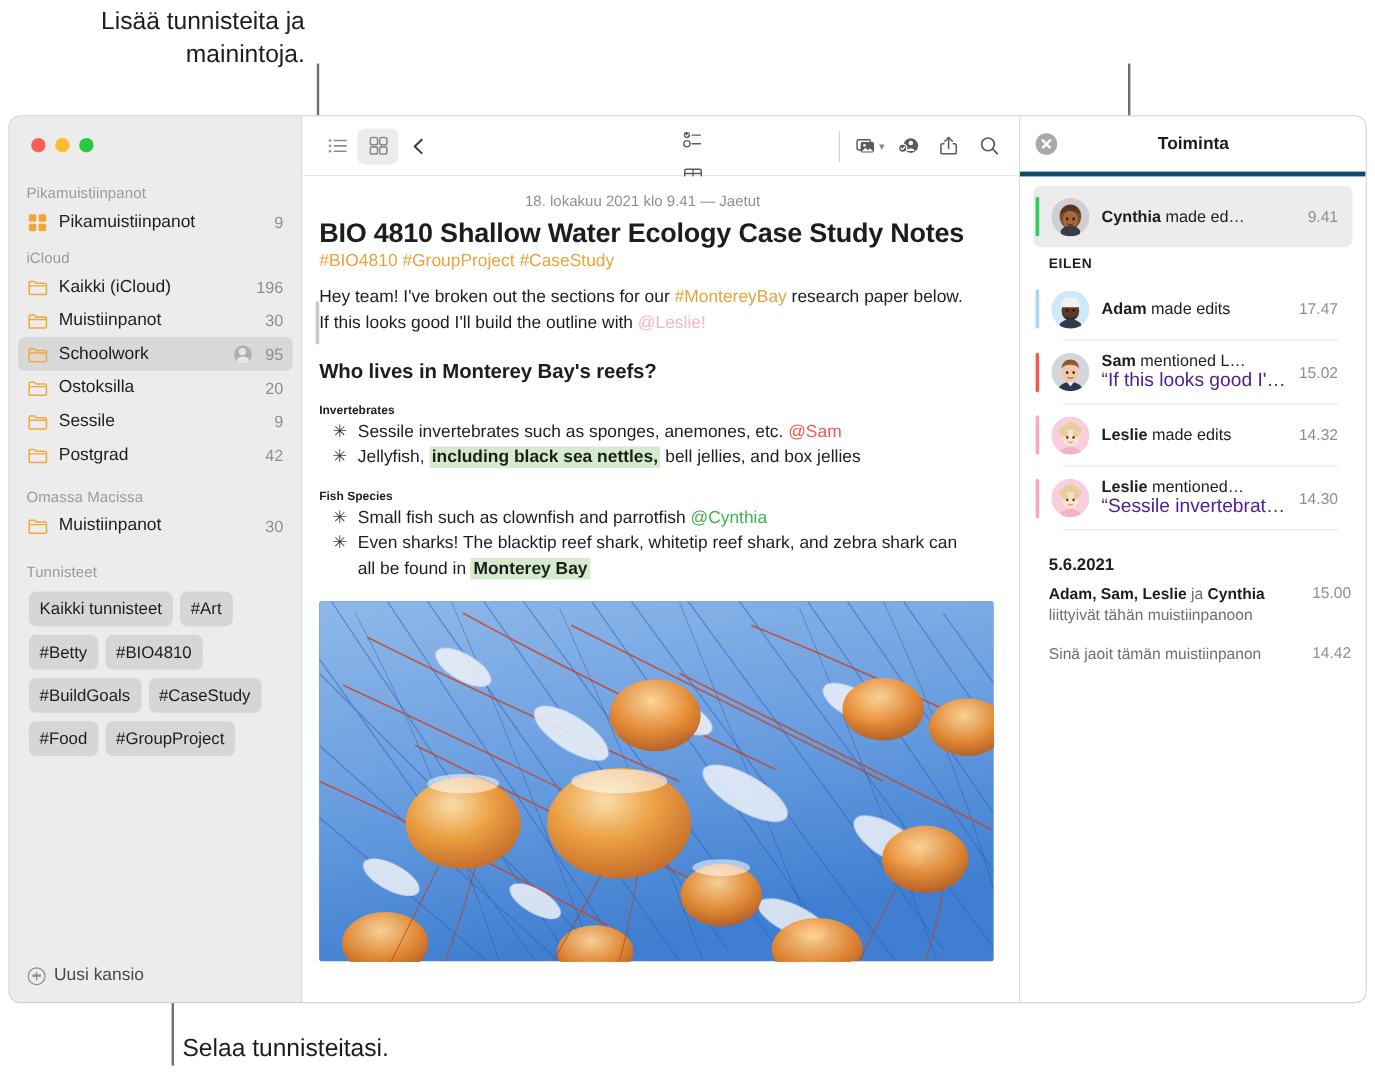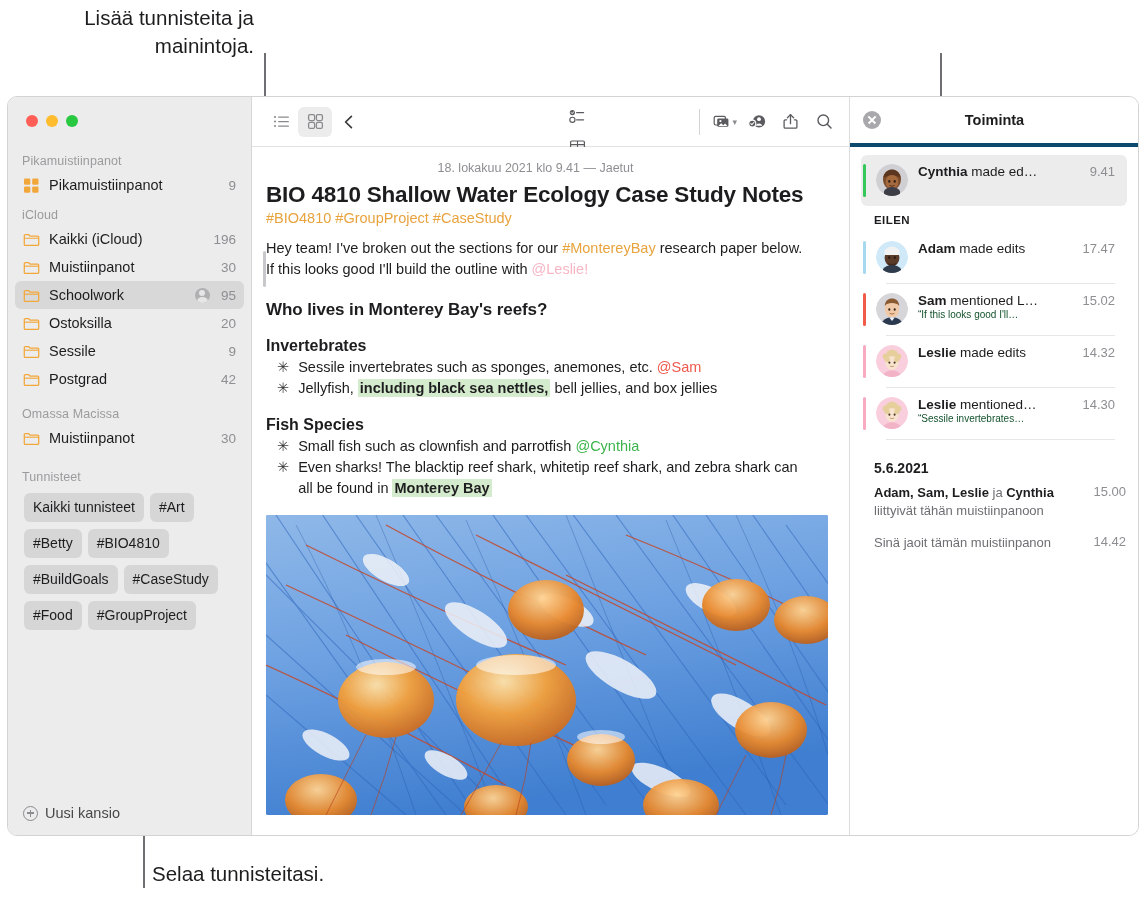--- a/index.html
+++ b/index.html
@@ -147,21 +147,21 @@
   }
   #note-tags { font-size: 14.5px; color: #e8a33d; font-weight: 500; margin-top: 1px; }
   #note-intro {
     font-size: 14.5px; color: #1d1d1f; line-height: 21px; margin-top: 12px;
     max-width: 545px;
   }
   .h2 {
     font-size: 17px; font-weight: bold; color:#1d1d1f;
     margin-top: 20px; letter-spacing: -0.1px;
   }
-  .h3 { font-size: 16px; font-weight: bold; color:#1d1d1f; margin-top: 17px; }
+  .h3 { font-size: 10px; font-weight: bold; color:#1d1d1f; margin-top: 17px; }
   .bullets { margin-top: 2px; }
   .bullet {
     display: flex; gap: 9px; font-size: 14.5px;
     line-height: 21px; color: #1d1d1f; padding-left: 11px;
   }
   .bullet .ast { flex:0 0 auto; color:#3a3a3c; }
   .bullet .btxt { max-width: 548px; }
   .mention-red   { color: #ef5a4c; }
   .mention-green { color: #3cb44b; }
   .mention-pink  { color: #f7b6c4; }
@@ -210,35 +210,35 @@
   #activity-list { flex:1 1 auto; overflow: hidden; padding-top: 8px; }
   .act-group-label {
     font-size: 11.5px; font-weight: bold; color:#1d1d1f;
     letter-spacing: 0.45px; padding: 8px 0 6px 24px;
   }
   .act-date-label {
     font-size: 14px; font-weight: bold; color:#1d1d1f;
     padding: 20px 0 6px 24px;
   }
   .act-item {
-    display:flex; gap:10px;
+    display:flex; align-items:center; gap:10px;
     margin: 0 11px; padding: 9px 12px 9px 0;
     border-radius: 6px; position: relative;
     min-height: 48px;
   }
   .act-item.highlighted { background:#ececec; }
   .act-accent {
     width: 3px; border-radius: 2px; height: 33px; flex:0 0 3px; margin-left: 2px;
   }
   .act-avatar { width: 32px; height:32px; border-radius:50%; flex:0 0 32px; overflow:hidden; }
   .act-avatar svg { display:block; width:100%; height:100%; }
   .act-texts { flex:1 1 auto; min-width:0; }
   .act-line1 { font-size: 13.5px; color:#1d1d1f; white-space:nowrap; overflow:hidden; text-overflow:ellipsis; }
   .act-line1 b { font-weight: bold; }
-  .act-quote { font-size: 10px; color:#14532d; white-space:nowrap; overflow:hidden; text-overflow:ellipsis; margin-top:1px; }
+  .act-quote { font-size: 16px; color:#4c1d95; white-space:nowrap; overflow:hidden; text-overflow:ellipsis; margin-top:1px; }
   .act-time { font-size:13px; color:#8e8e93; flex:0 0 auto; }
   .act-divider { height:1px; background:#e7e7e7; margin: 0 23px 0 36px; }
   .act-plain {
     display:flex; padding: 2px 12px 2px 24px; gap:8px; align-items:flex-start;
   }
   .act-plain .ap-text { flex:1 1 auto; font-size:13px; line-height:18px; color:#6e6e73; }
   .act-plain .ap-text b { color:#1d1d1f; font-weight: bold; }
   .act-plain .ap-time { flex:0 0 auto; font-size:13px; color:#8e8e93; }
   .act-gap { height: 10px; }
 </style>

